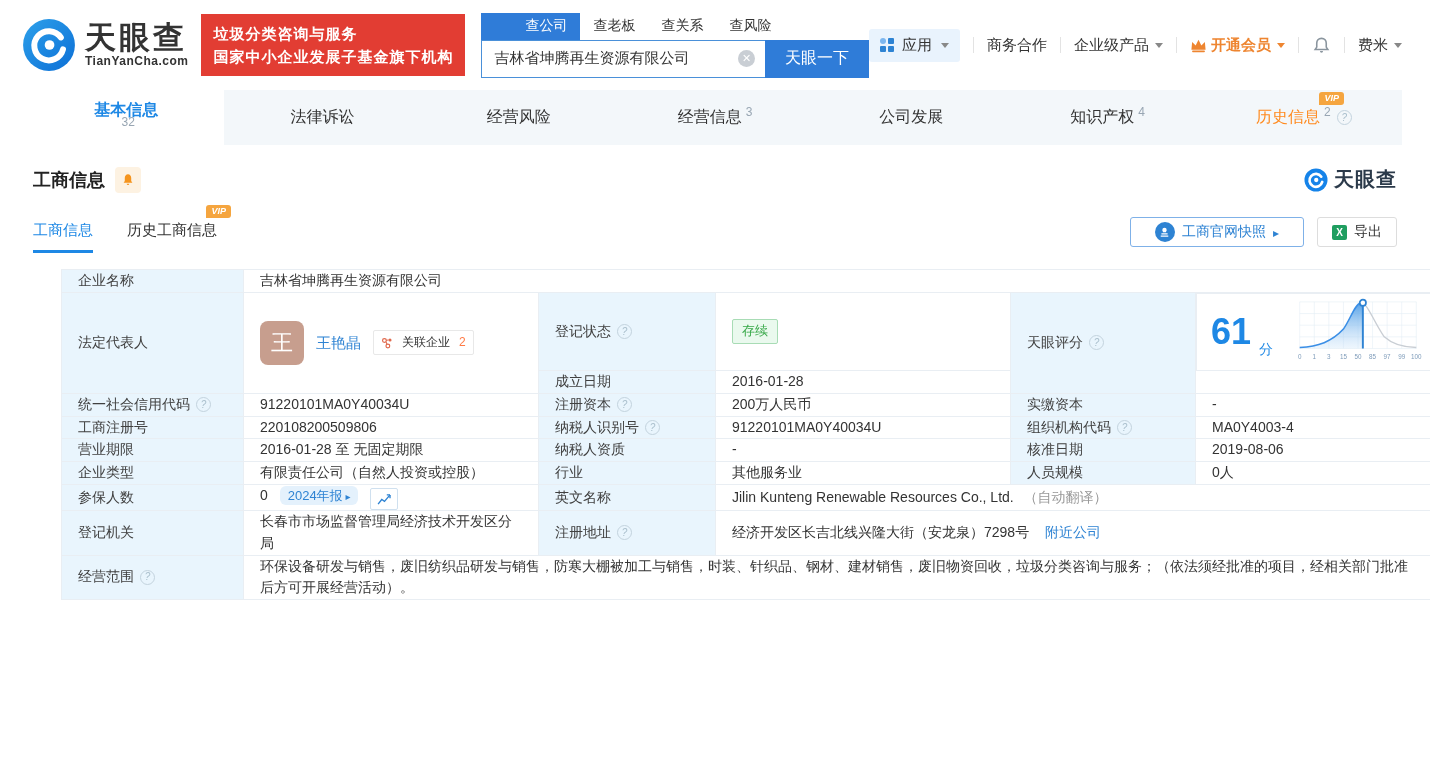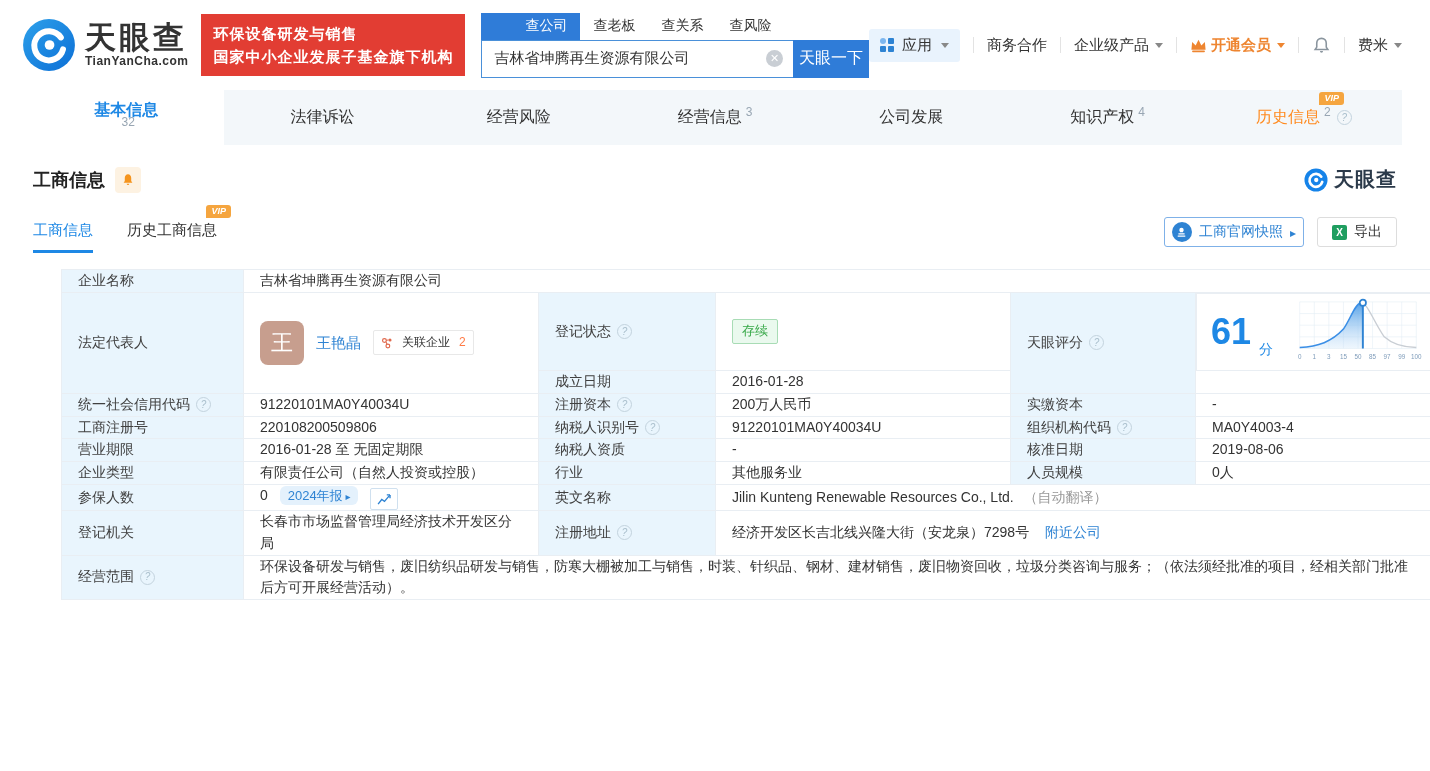--- a/index.html
+++ b/index.html
@@ -17,21 +17,21 @@
   .search-wrap { margin-left:16px; width:452px; }
   .search-tabs { display:flex; font-size:14px; }
   .search-tab { padding:4px 13px 5px; cursor:pointer; color:#333; }
   .search-tab.active { background:#2f7cd8; color:#fff;padding-left:44px; }
   .search-row { display:flex; }
   .search-box { flex:1; display:flex; align-items:center; height:38px; border:1px solid #4a90d9; border-right:none; background:#fff; }
   .search-box input { flex:1; border:none; outline:none; font-size:15px; padding:0 12px; color:#333; background:transparent; }
   .clear-icon { width:17px; height:17px; border-radius:50%; background:#c9ced4; color:#fff; font-size:11px;
     display:flex; align-items:center; justify-content:center; margin-right:10px; cursor:pointer; }
   .clear-icon::before { content:"✕"; }
-  .search-btn { width:76px; height:38px; background:#2f7cd8; color:#fff; border:none; font-size:16px; cursor:pointer; font-family:inherit; }
+  .search-btn { width:104px; height:38px; background:#2f7cd8; color:#fff; border:none; font-size:16px; cursor:pointer; font-family:inherit; }
   .top-nav { margin-left:auto; display:flex; align-items:center; gap:13px; font-size:15px; white-space:nowrap; }
   .nav-apps { background:#e9f3fd; border-radius:3px; padding:7px 11px; display:flex; align-items:center; gap:7px; cursor:pointer; }
   .grid-icon { width:15px; height:15px; display:grid; grid-template-columns:6px 6px; grid-template-rows:6px 6px; gap:2px; }
   .grid-icon i { background:#2e83d3; border-radius:1px; }
   .grid-icon i:first-child { background:#7cb6ef; border-radius:50%; }
   .caret { width:0; height:0; border-left:4px solid transparent; border-right:4px solid transparent; border-top:5px solid #888; display:inline-block; margin-left:2px; }
   .caret.orange { border-top-color:#ee8530; }
   .sep { width:1px; height:16px; background:#e3e3e3; }
   .nav-item { cursor:pointer; display:flex; align-items:center; gap:4px; }
   .nav-vip { color:#ee8530; font-weight:bold; }
@@ -60,21 +60,21 @@
   .watermark .wm-txt { font-size:20px; font-weight:bold; color:#2b3a4a; letter-spacing:1px; }
   .wm-swirl { width:24px; height:24px; }
 
   .subtab-row { display:flex; align-items:flex-end; margin-top:24px; }
   .subtab { font-size:15px; color:#333; margin-right:34px; padding-bottom:13px; position:relative; cursor:pointer; }
   .subtab.active { color:#1e88e5; }
   .subtab.active::after { content:""; position:absolute; left:0; right:0; bottom:0; height:3px; background:#1e88e5; }
   .subtab .vip-tag { top:-16px; right:-14px; }
   .head-btns { margin-left:auto; display:flex; gap:13px; padding-bottom:6px; }
   .btn-snapshot { display:flex; align-items:center; gap:7px; border:1px solid #7fb1e8; color:#2e83d3;
-    border-radius:3px; padding:4px 7px; font-size:14px; background:#fff; cursor:pointer; font-family:inherit; }
+    border-radius:3px; padding:4px 24px; font-size:14px; background:#fff; cursor:pointer; font-family:inherit; }
   .stamp-circle { width:20px; height:20px; border-radius:50%; background:#2e83d3; display:flex; align-items:center; justify-content:center; }
   .btn-snapshot .arrow::before { content:"▸"; font-size:12px; }
   .btn-export { display:flex; align-items:center; gap:7px; border:1px solid #ddd; border-radius:3px;
     padding:4px 14px; font-size:14px; color:#333; background:#fff; cursor:pointer; font-family:inherit; }
   .xls-icon { width:15px; height:15px; background:#1f9e60; border-radius:2px; color:#fff; font-size:10px; font-weight:bold;
     display:flex; align-items:center; justify-content:center; }
   .xls-icon::before { content:"X"; }
 
   
   .info-table { margin:16px 28px 0; border-collapse:collapse; table-layout:fixed; width:1369px; font-size:14px; }
@@ -117,21 +117,21 @@
       <circle cx="50" cy="50" r="48" fill="url(#lg1)"></circle>
       <path d="M72 36 A27 27 0 1 0 76 58" stroke="#fff" stroke-width="11" fill="none" stroke-linecap="round"></path>
       <circle cx="51" cy="50" r="9" fill="#fff"></circle>
     </svg>
     <div class="logo-txt">
       <div class="brand">天眼查</div>
       <div class="domain">TianYanCha.com</div>
     </div>
   </div>
   <div class="banner">
-    <div>环保设备研发与销售</div>
+    <div>垃圾分类咨询与服务</div>
     <div>国家中小企业发展子基金旗下机构</div>
   </div>
   <div class="search-wrap">
     <div class="search-tabs">
       <div class="search-tab active">查公司</div>
       <div class="search-tab">查老板</div>
       <div class="search-tab">查关系</div>
       <div class="search-tab">查风险</div>
     </div>
     <div class="search-row">

